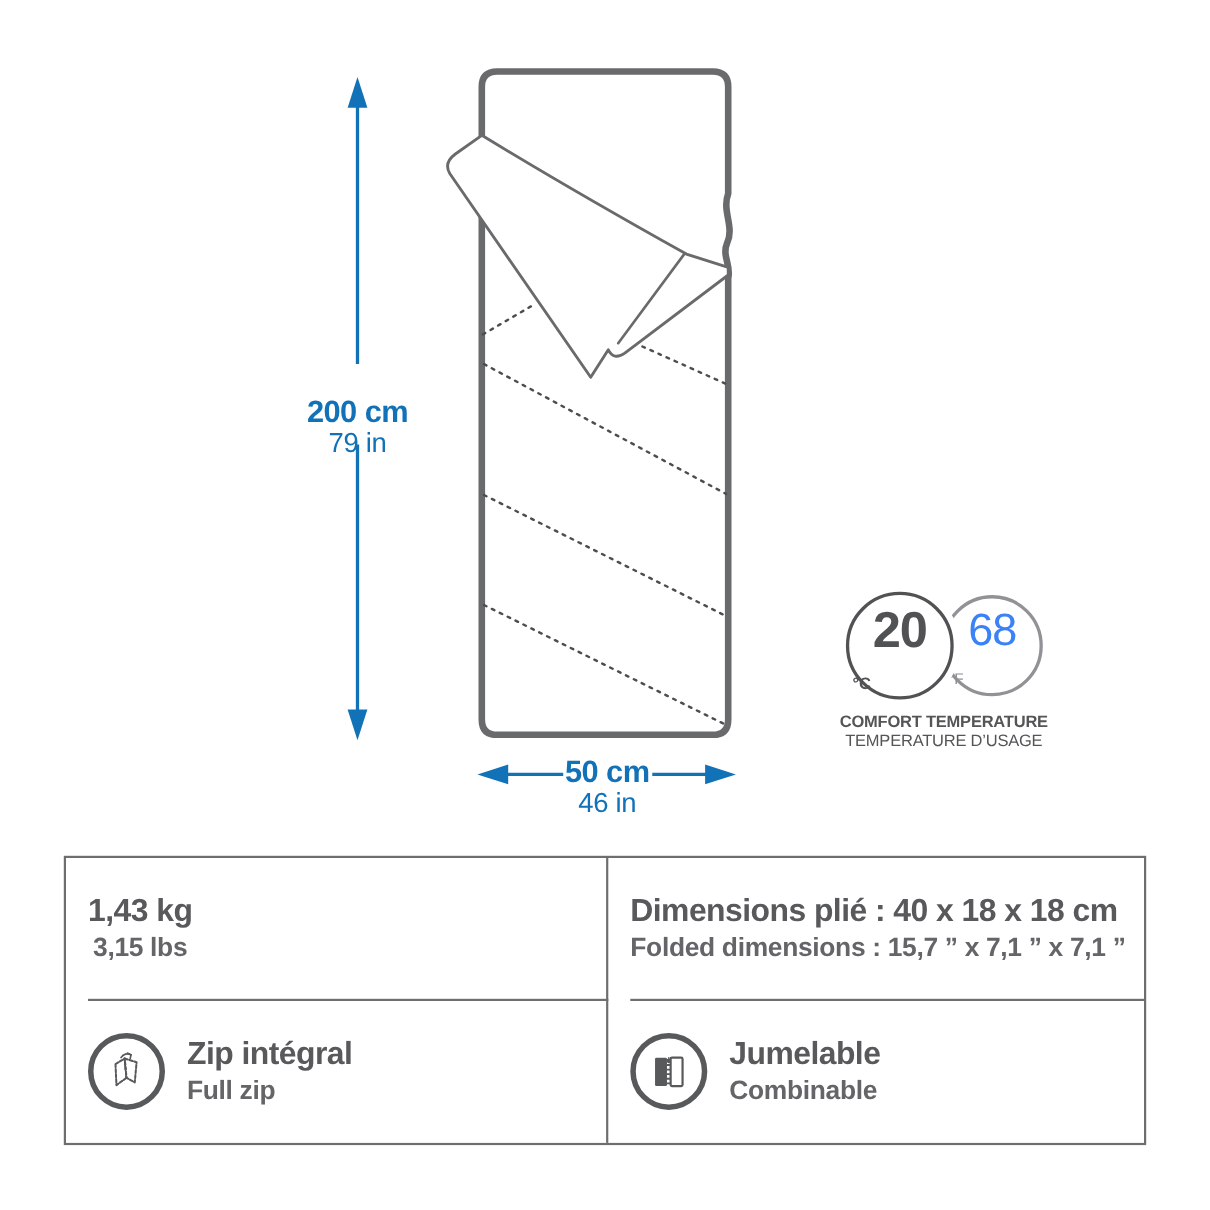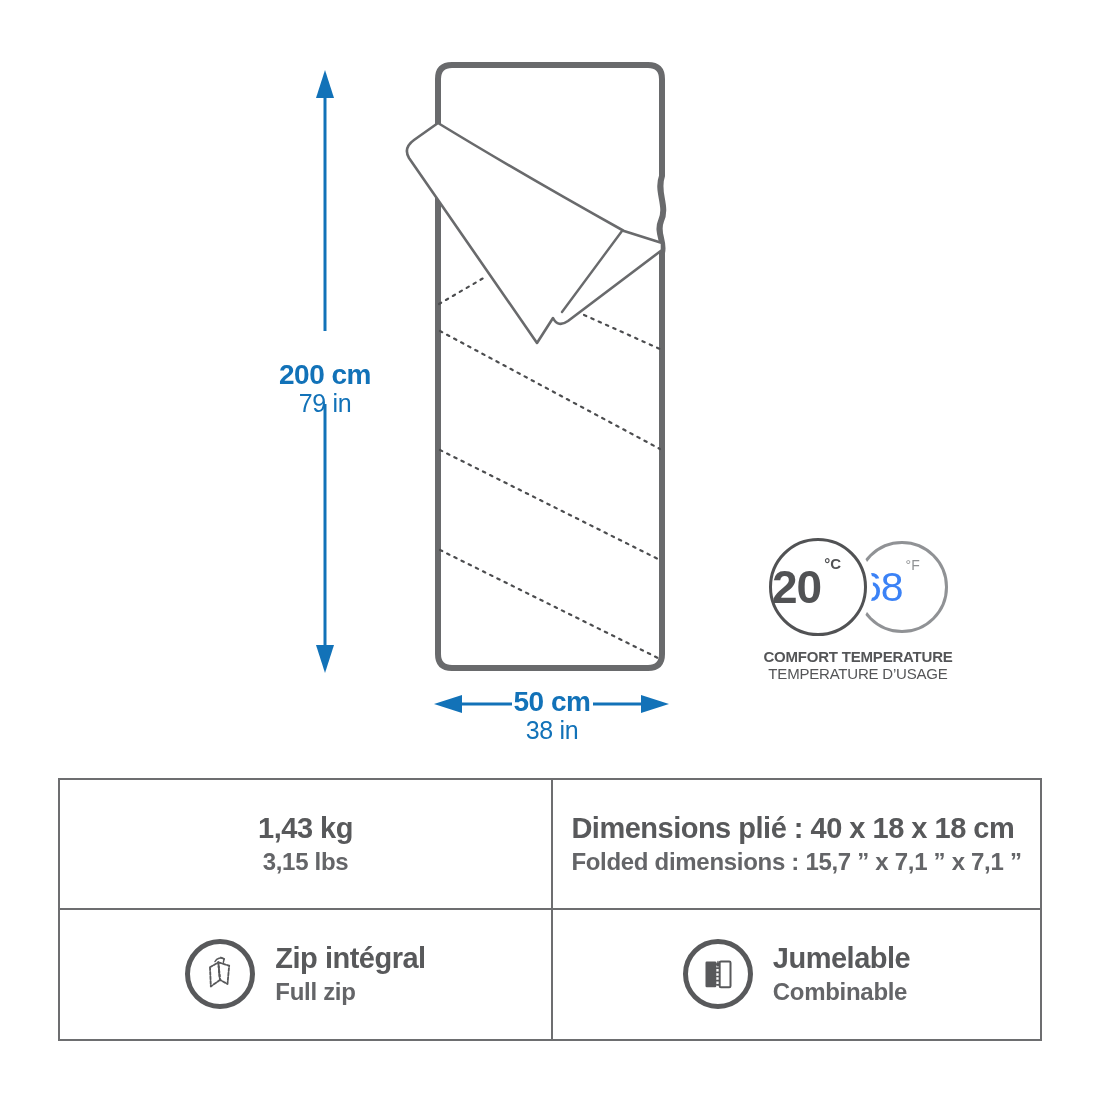--- a/index.html
+++ b/index.html
@@ -10,41 +10,41 @@
     color:#58595b;
   }
   .abs{position:absolute;}
 
   
   .dim-label{display:flex;flex-direction:column;align-items:center;color:#1272b8;text-align:center;}
   .dim-primary{font-weight:bold;font-size:28px;line-height:30px;letter-spacing:-0.5px;}
   .dim-secondary{font-size:25px;line-height:27px;letter-spacing:-0.3px;}
 
   
-  .temp-circle{border-radius:50%;background:#fff;display:flex;align-items:center;}
+  .temp-circle{border-radius:50%;background:#fff;display:flex;align-items:center;justify-content:center;flex-direction:column;}
   .temp-c{left:769px;top:538px;width:92px;height:92px;border:3px solid #515254;z-index:3;box-shadow:0 0 0 6px #ffffff;}
   .temp-f{left:856px;top:541px;width:86px;height:86px;border:3px solid #909295;z-index:2;}
   .temp-value-c{font-size:46px;font-weight:bold;color:#515254;letter-spacing:-1px;}
   .temp-unit-c{font-size:15px;font-weight:bold;color:#515254;align-self:flex-start;margin:14px 0 0 3px;}
   .temp-value-f{font-size:41px;color:#3b82f6;letter-spacing:-1px;}
   .temp-unit-f{font-size:14px;color:#8f9193;align-self:flex-start;margin:13px 0 0 3px;}
   .temp-caption{left:733px;top:649px;width:250px;text-align:center;z-index:3;}
   .temp-caption-line1{font-size:15px;font-weight:bold;letter-spacing:-0.2px;line-height:16px;color:#545557;}
   .temp-caption-line2{font-size:15px;letter-spacing:-0.2px;line-height:17px;color:#545557;}
 
   
   .spec-table{
     left:58px;top:778px;width:980px;height:259px;
     border:2px solid #6d6e70;
     display:grid;
     grid-template-columns:493px 1fr;
     grid-template-rows:1fr 1fr;
     background:#fff;
   }
-  .cell{display:flex;align-items:center;justify-content:center;}
+  .cell{display:flex;align-items:center;margin-left:20px;}
   .cell-br{border-right:2px solid #6d6e70;}
   .cell-bb{border-bottom:2px solid #6d6e70;}
   .cell-text{text-align:center;}
   .cell-text-left{text-align:left;}
   .spec-primary{font-size:29px;font-weight:bold;color:#58595b;line-height:35px;letter-spacing:-0.5px;}
   .spec-secondary{font-size:24px;color:#646568;line-height:31px;letter-spacing:-0.3px;font-weight:bold;}
   .icon-cell-group{display:flex;align-items:center;gap:20px;}
   .icon-circle{
     width:60px;height:60px;border:5px solid #58595b;border-radius:50%;
     display:flex;align-items:center;justify-content:center;flex:0 0 auto;background:#fff;
@@ -89,21 +89,21 @@
   </g>
 </svg>
 
 <div class="abs dim-label" style="left:245px;top:360px;width:160px;">
   <span class="dim-primary">200 cm</span>
   <span class="dim-secondary">79 in</span>
 </div>
 
 <div class="abs dim-label" style="left:472px;top:687px;width:160px;">
   <span class="dim-primary">50 cm</span>
-  <span class="dim-secondary">38 in</span>
+  <span class="dim-secondary">46 in</span>
 </div>
 
 <div class="abs temp-circle temp-f">
   <span class="temp-value-f">68</span>
   <span class="temp-unit-f">°F</span>
 </div>
 <div class="abs temp-circle temp-c">
   <span class="temp-value-c">20</span>
   <span class="temp-unit-c">°C</span>
 </div>

